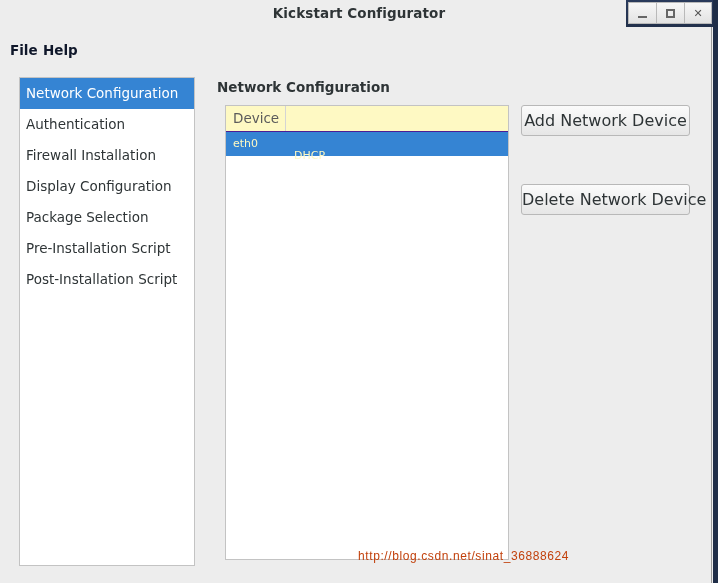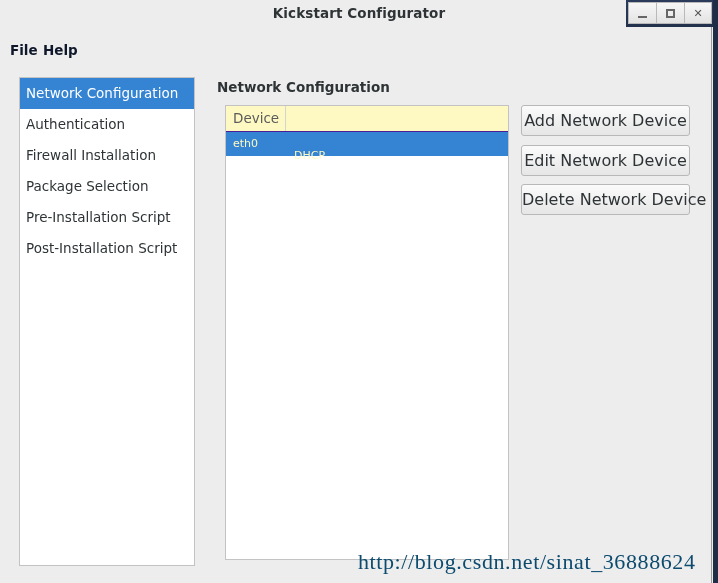--- a/index.html
+++ b/index.html
@@ -212,23 +212,23 @@
     white-space: nowrap;
   }
   .btn-add    { top: 105px; }
   .btn-edit   { top: 145px; }
   .btn-delete { top: 184px; text-align: right; }
 
   
   .watermark {
     position: absolute;
     left: 358px; top: 549px;
-    font-family: Liberation Serif, serif;
-    font-size: 22px;
-    color: #0c4a6e;
+    font-family: Liberation Sans, sans-serif;
+    font-size: 12px;
+    color: #c2410c;
     letter-spacing: 0.6px;
     white-space: nowrap;
     pointer-events: none;
   }
 
   
   .right-rule {
     position: absolute;
     right: 6px; top: 27px;
     width: 1px;
@@ -272,41 +272,41 @@
 
   <div class="menubar">
     <div class="menu-item menu-file">File</div>
     <div class="menu-item menu-help">Help</div>
   </div>
 
   <div class="sidebar" id="sidebar">
       <div class="side-item selected">Network Configuration</div>
       <div class="side-item">Authentication</div>
       <div class="side-item">Firewall Installation</div>
+      <div class="side-item">Display Configuration</div>
       <div class="side-item">Package Selection</div>
       <div class="side-item">Pre-Installation Script</div>
       <div class="side-item">Post-Installation Script</div>
     </div>
 
   <div class="pane-title">Network Configuration</div>
 
   <div class="table-panel">
     <div class="tbl-head">
       <div class="th th-device">Device</div>
     </div>
     <div id="table-body">
         <div class="tbl-row">
           <div class="td td-device">eth0</div>
           <div class="td td-type">DHCP</div>
         </div>
       </div>
   </div>
 
   <button class="btn btn-add">Add Network Device</button>
-  <button class="btn btn-edit">Edit Network Device</button>
   <button class="btn btn-delete">Delete Network Device</button>
 
   <div class="watermark">http://blog.csdn.net/sinat_36888624</div>
 
   <div class="right-rule"></div>
   <div class="right-navy"></div>
 
 </div>
 
 </body></html>

